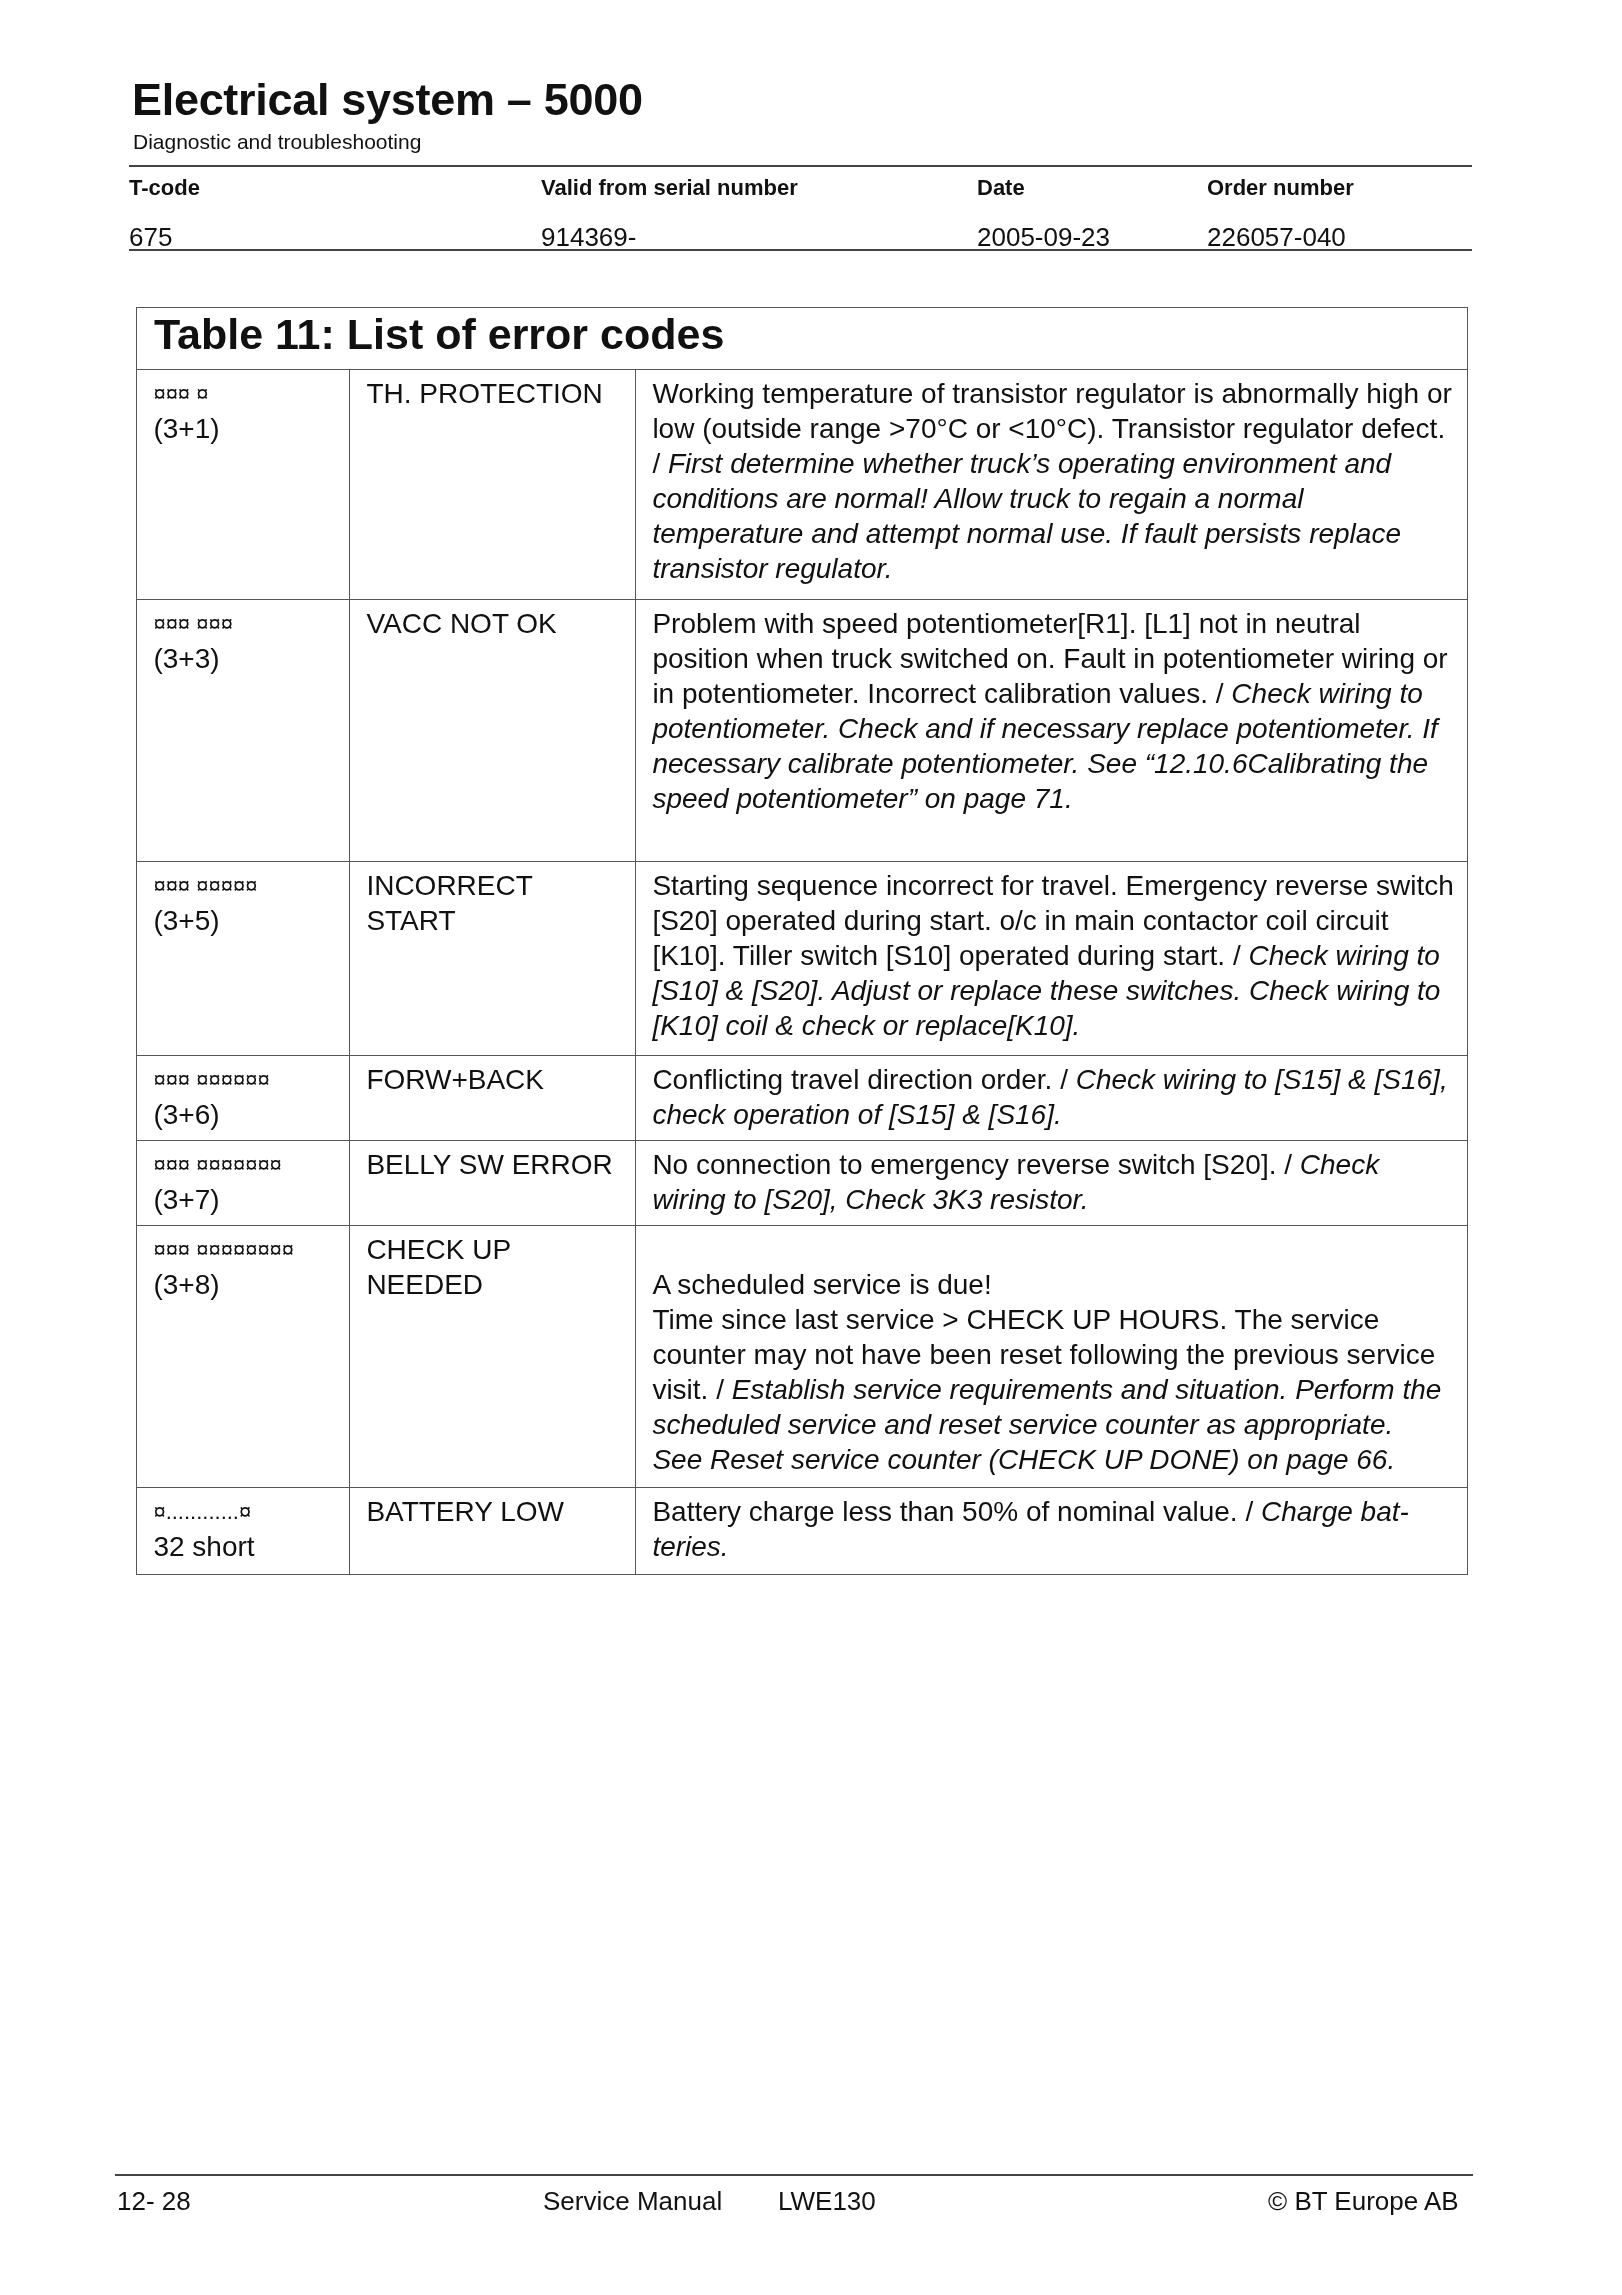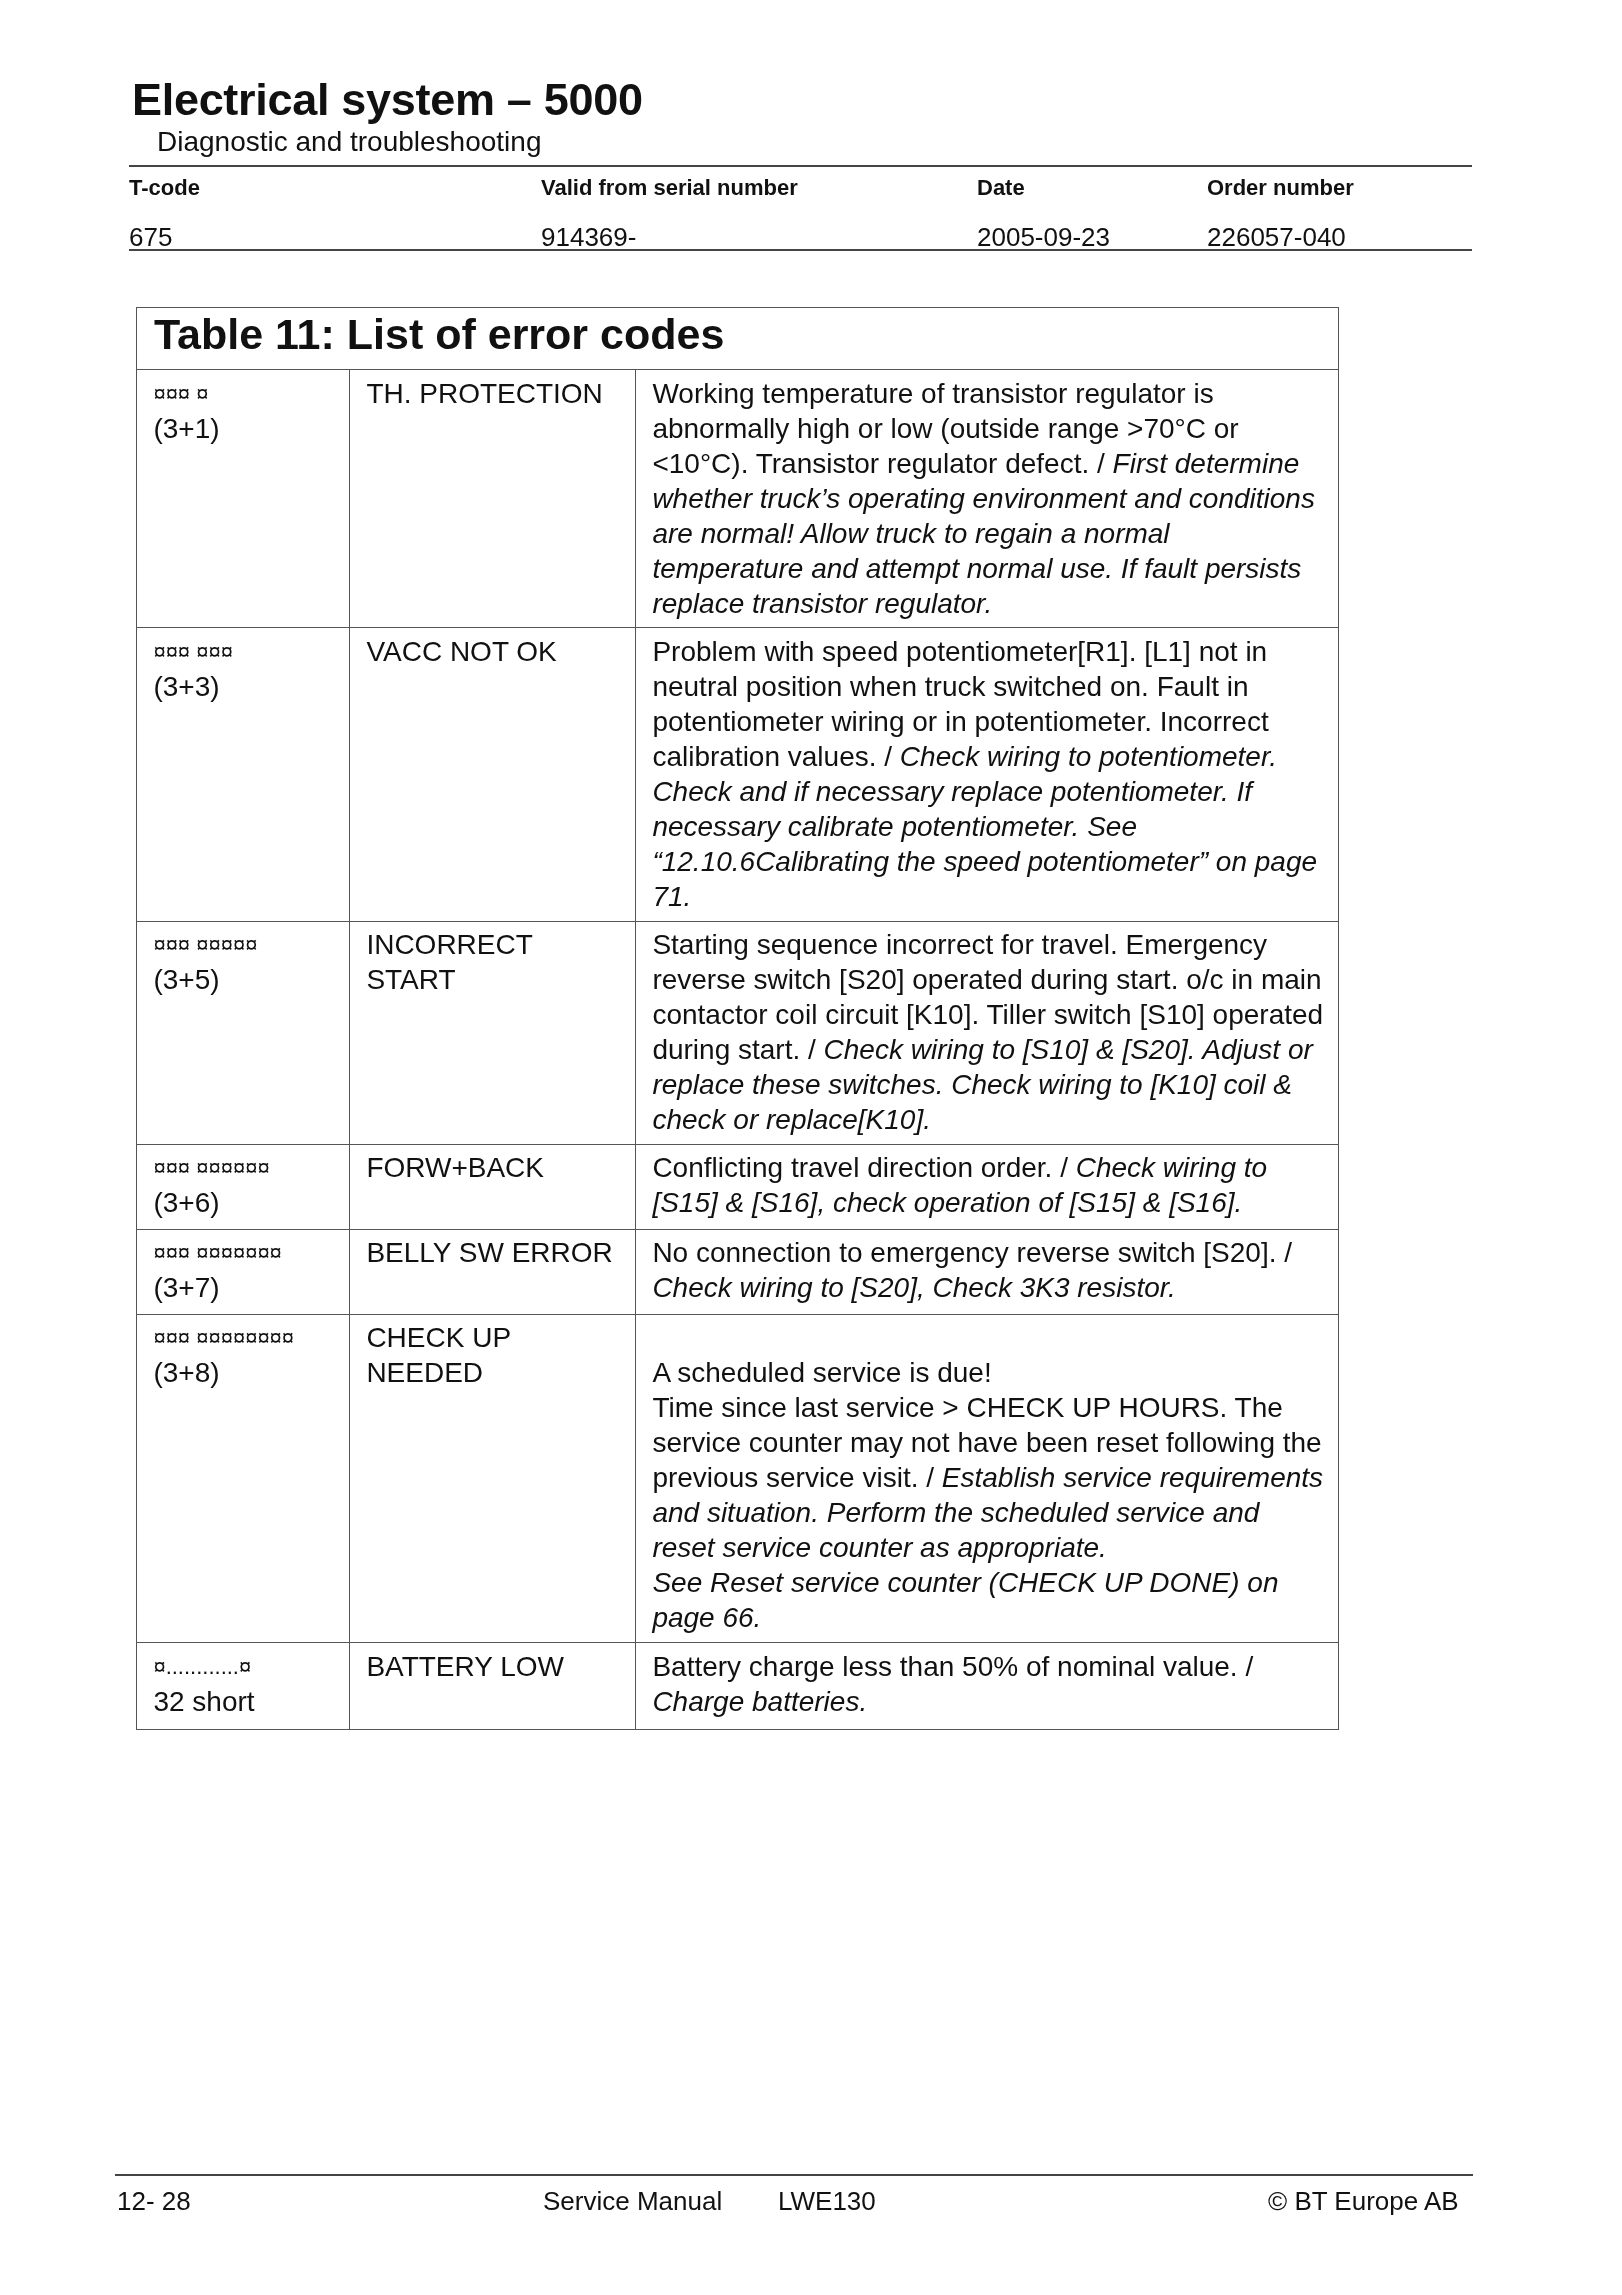--- a/index.html
+++ b/index.html
@@ -6,30 +6,30 @@
   body {
     width: 1622px; height: 2295px; position: relative; overflow: hidden;
     font-family: "Liberation Sans", sans-serif; color: #111111;
   }
   .abs { position: absolute; }
   #doc-title {
     left: 132px; top: 72px; font-size: 45px; font-weight: bold;
     letter-spacing: -0.3px; line-height: 55px; white-space: nowrap;
   }
   #doc-subtitle {
-    left: 133px; top: 123px; font-size: 28px; line-height: 38px; white-space: nowrap; margin-left: 24px;
+    left: 133px; top: 123px; font-size: 21px; line-height: 38px; white-space: nowrap;
   }
   .hrule { position: absolute; height: 2px; background: #444444; }
   .meta-label { font-size: 22px; font-weight: bold; line-height: 31px; white-space: nowrap; }
   .meta-value { font-size: 26px; line-height: 31px; white-space: nowrap; margin-top: 19px; }
   .meta-col { position: absolute; top: 172px; }
 
   
   #error-table {
-    position: absolute; left: 136px; top: 307px; width: 1203px;
+    position: absolute; left: 136px; top: 307px; width: 1332px;
     border-collapse: collapse; table-layout: fixed;
     border: 1.7px solid #555555;
   }
   #error-table td, #error-table th { border: 1.7px solid #555555; vertical-align: top; }
   .caption-cell {
     height: 61px; padding: 0 0 0 17px; text-align: left;
     font-size: 43px; font-weight: bold; line-height: 52px; white-space: nowrap;
   }
   .col-head {
     height: 134px; padding: 6.8px 0 0 17px; text-align: left;

